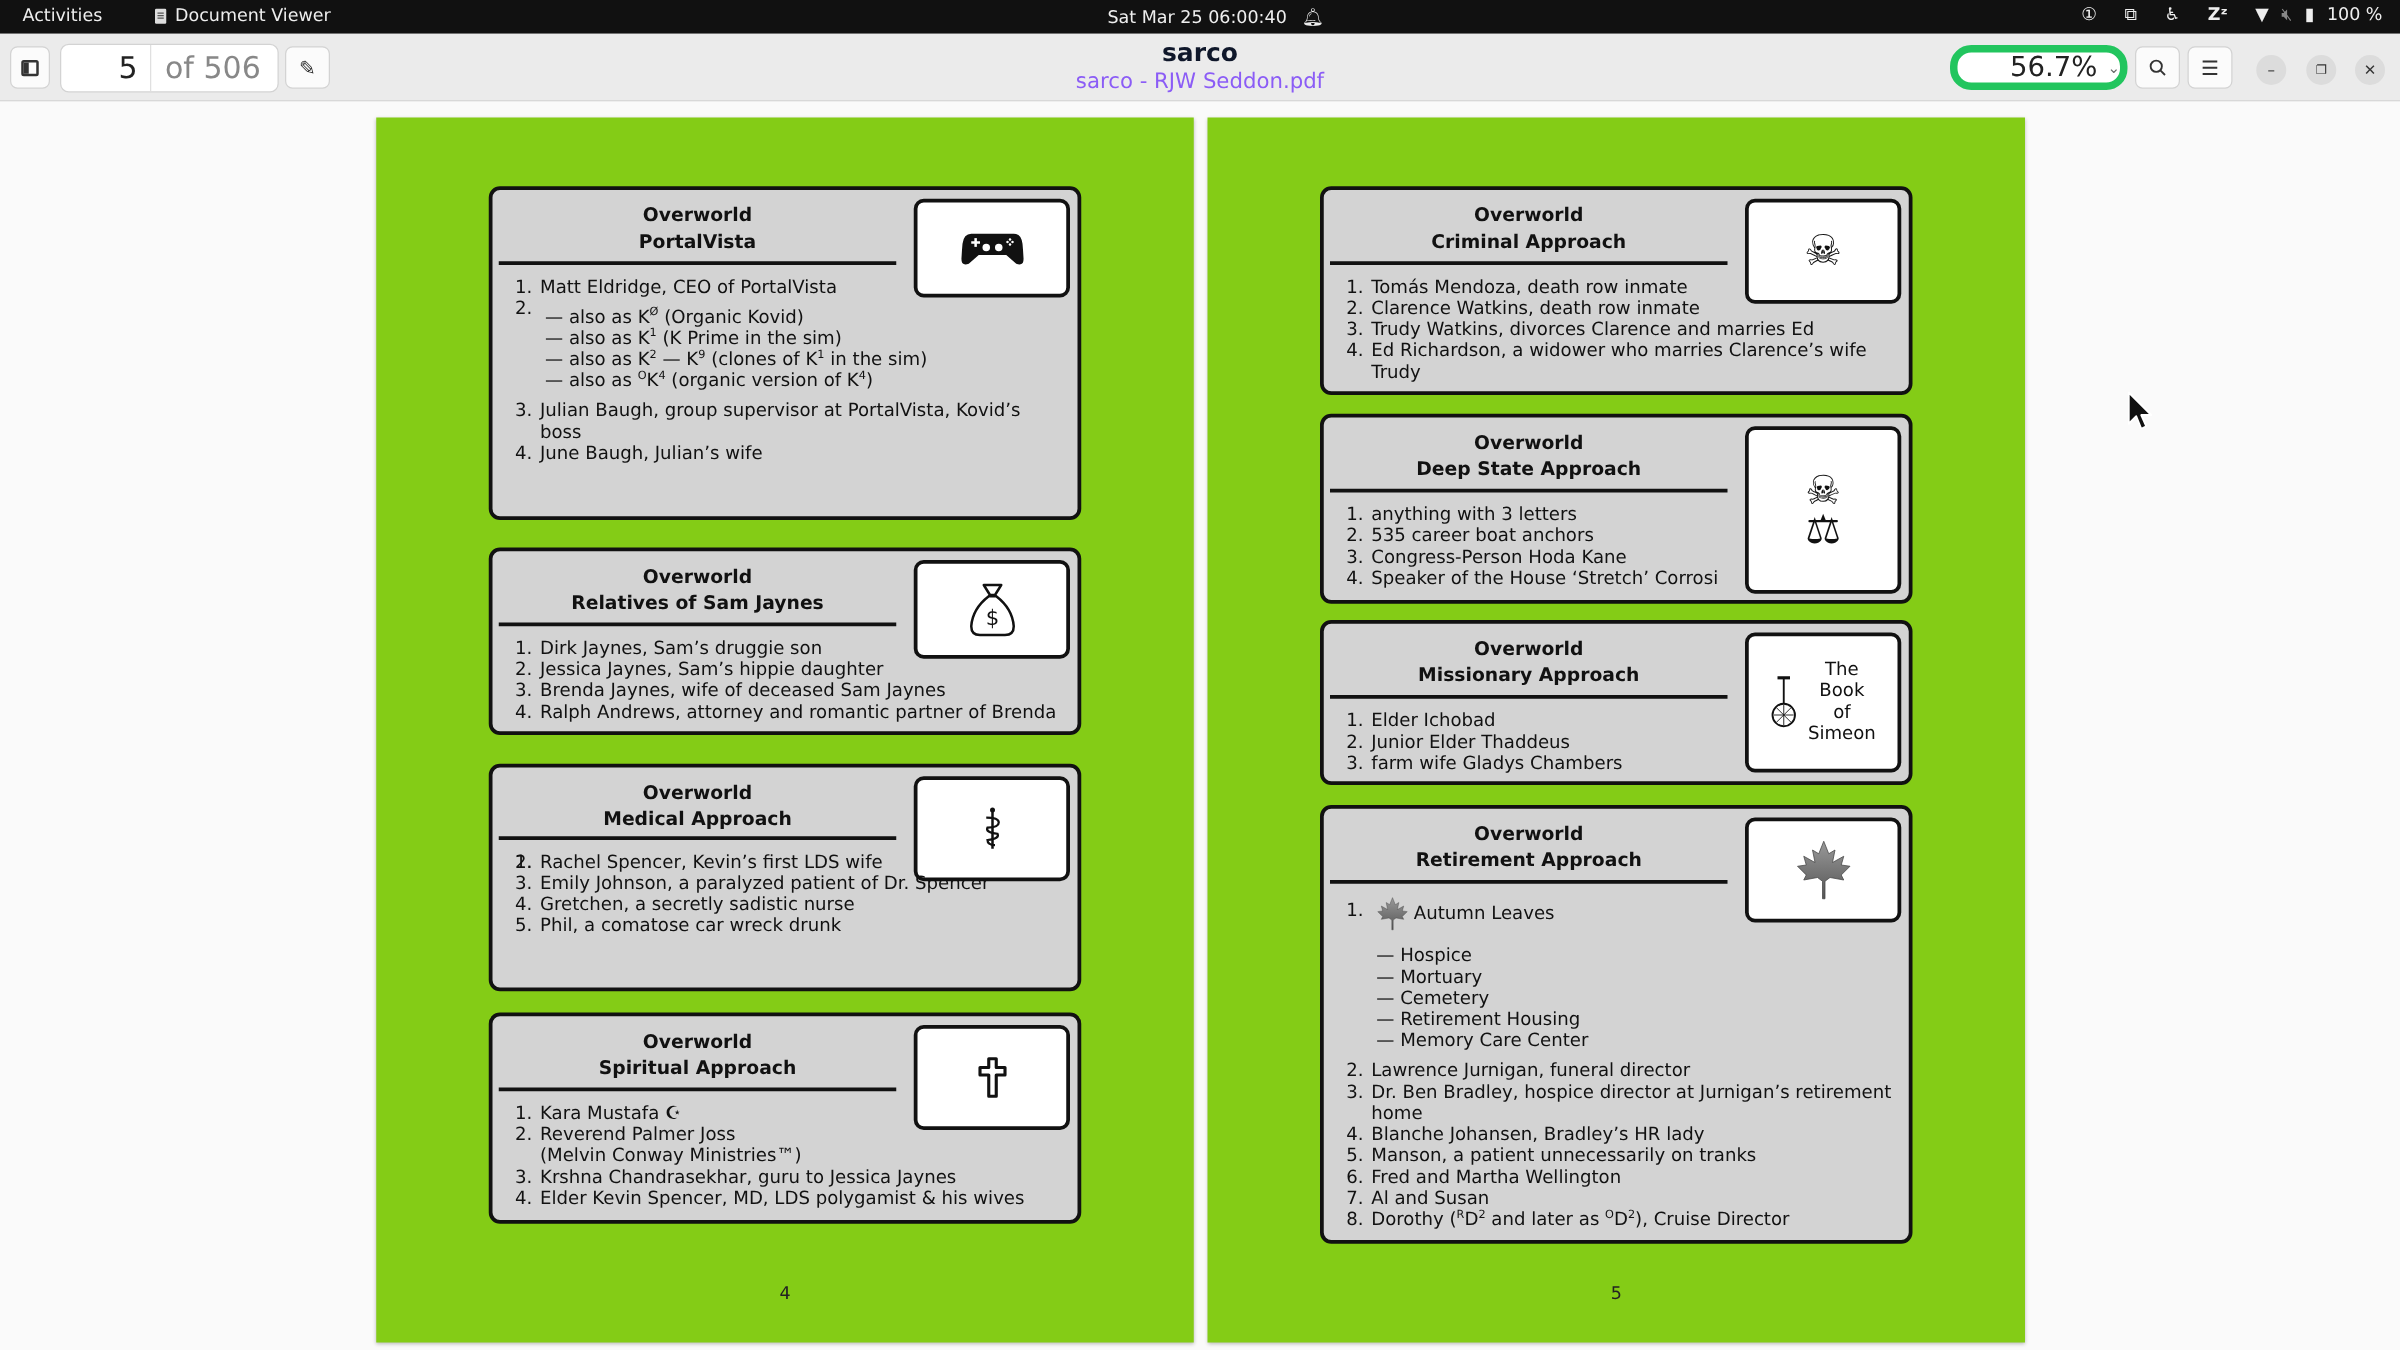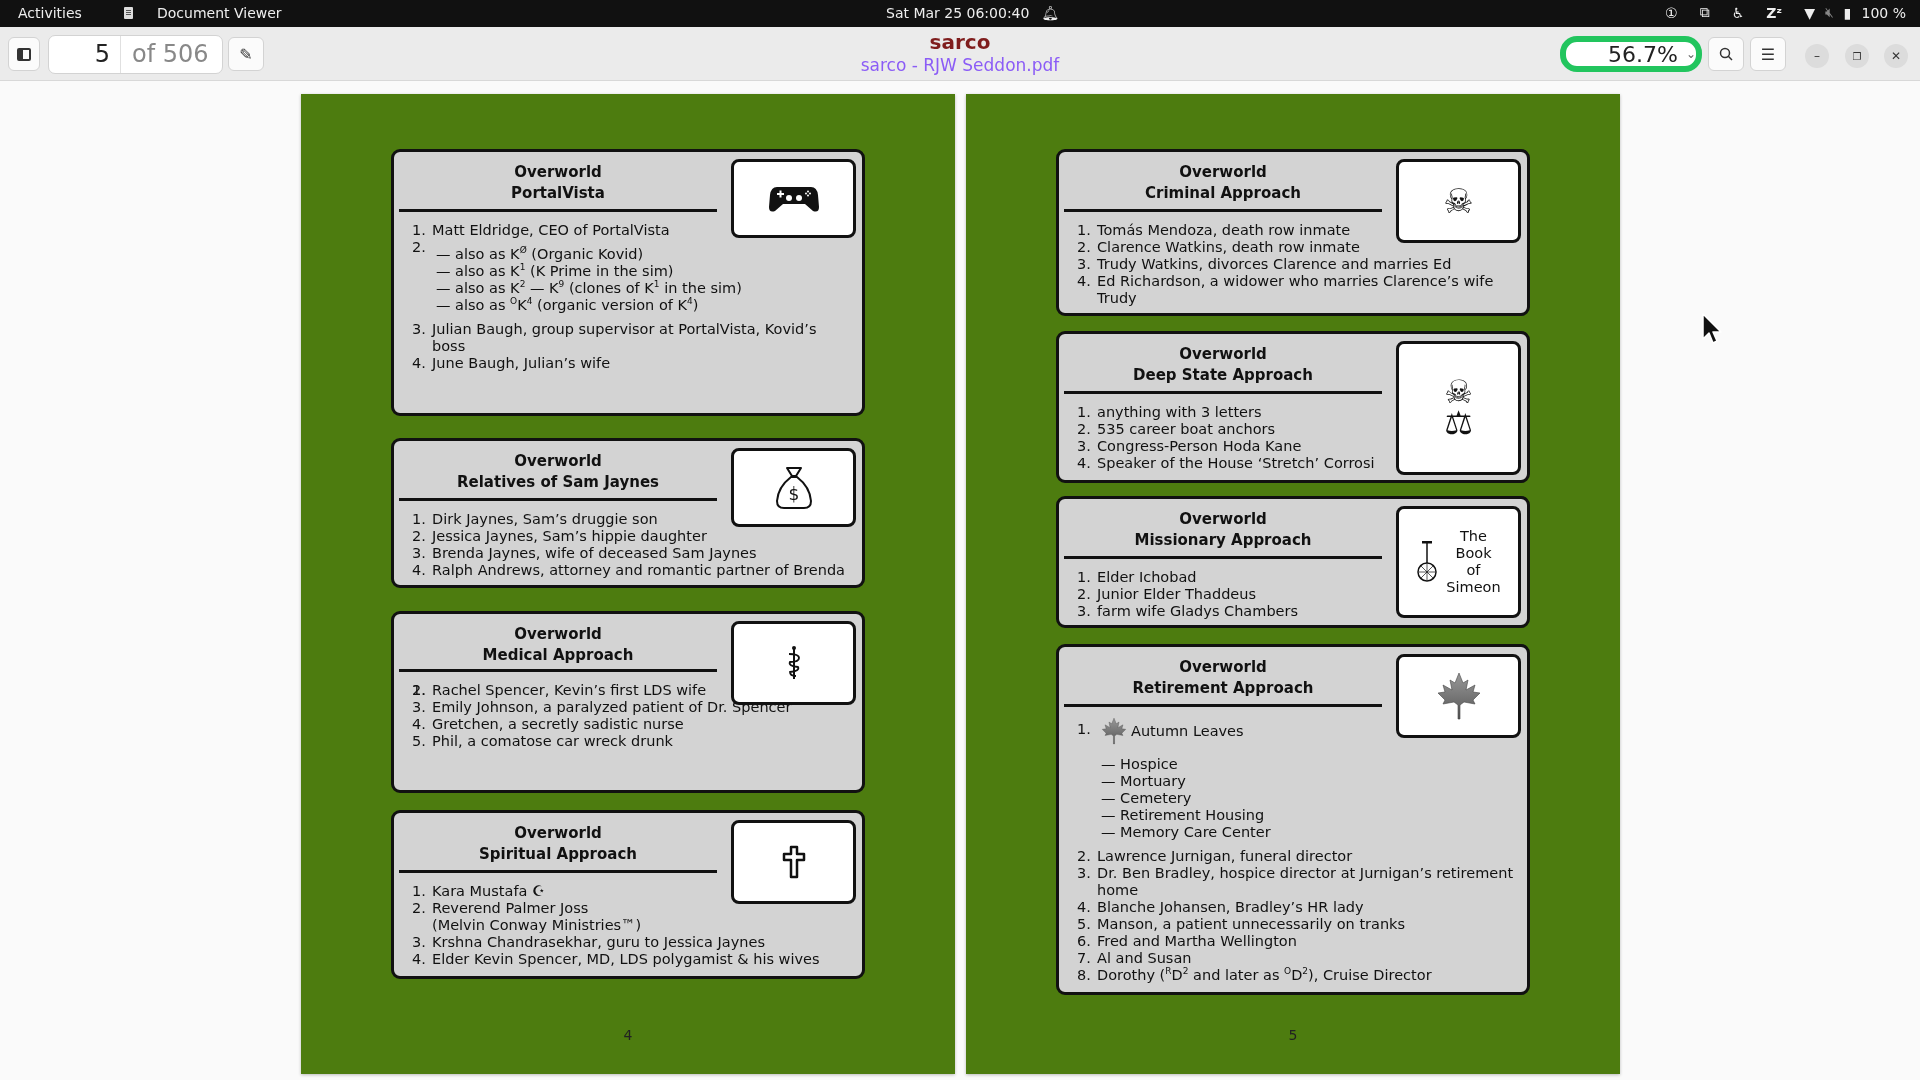--- a/index.html
+++ b/index.html
@@ -1,49 +1,49 @@
 <!DOCTYPE html>
 <html><head>
 <meta charset="utf-8">
 <style>
   * { box-sizing: border-box; margin: 0; padding: 0; }
   html, body { width: 1920px; height: 1080px; overflow: hidden; background: #fafafa; font-family: "DejaVu Sans", sans-serif; }
 
   
   .topbar { position: absolute; left: 0; top: 0; width: 1920px; height: 27px; background: #111; color: #eee; font-size: 14px; display: flex; align-items: center; }
   .topbar .activities { position: absolute; left: 18px; top: 5px; }
-  .topbar .app { position: absolute; left: 124px; top: 5px; display: flex; align-items: center; gap: 24px; }
+  .topbar .app { position: absolute; left: 124px; top: 5px; display: flex; align-items: center; gap: 7px; }
   .topbar .app .docicon { width: 9px; height: 12px; background: #ddd; border-radius: 1px; display:inline-block; position: relative; }
   .topbar .app .docicon::after { content:""; position:absolute; left:2px; top:3px; width:5px; height:1px; background:#555; box-shadow: 0 2px 0 #555, 0 4px 0 #555; }
   .topbar .clock { position: absolute; left: 886px; top: 5px; display: flex; align-items: center; gap: 12px; }
   .topbar .tray { position: absolute; right: 14px; top: 4px; display: flex; align-items: center; gap: 22px; font-size: 14px; }
   .tray span { display: inline-flex; align-items: center; }
 
   
   .header { position: absolute; left: 0; top: 27px; width: 1920px; height: 54px; background: #ebebeb; border-bottom: 1px solid #d8d8d8; }
   .hbtn { position: absolute; top: 10px; height: 34px; background: #fbfbfb; border: 1px solid #d3d3d3; border-radius: 6px; display: flex; align-items: center; justify-content: center; color: #333; }
   .sidebar-btn { left: 8px; width: 32px; }
   .sidebar-btn .glyph { width: 14px; height: 13px; border: 2px solid #333; border-radius: 2px; position: relative; }
   .sidebar-btn .glyph::before { content:""; position:absolute; left:0; top:0; width:4px; height:9px; background:#333; }
   .page-entry { position: absolute; left: 48px; top: 8px; width: 175px; height: 39px; background: #fff; border: 1px solid #d3d3d3; border-radius: 7px; display: flex; }
   .page-entry .num { width: 72px; border-right: 1px solid #e0e0e0; text-align: right; padding-right: 10px; font-size: 24px; line-height: 37px; color: #222; }
   .page-entry .of { padding-left: 11px; font-size: 24px; line-height: 37px; color: #888; }
   .annot-btn { left: 228px; width: 36px; font-size: 16px; }
   .title-block { position: absolute; left: 0; width: 1920px; top: 3px; text-align: center; }
-  .title-block .t1 { font-weight: bold; font-size: 20px; color: #7f1d1d; line-height: 24px; }
+  .title-block .t1 { font-weight: bold; font-size: 20px; color: #0f172a; line-height: 24px; }
   .title-block .t2 { font-size: 17px; color: #8b5cf6; line-height: 22px; }
   .zoom-box { position: absolute; left: 1560px; top: 9px; width: 142px; height: 36px; background: #fff; border: 6px solid #22c55e; border-radius: 17px; display: flex; align-items: center; justify-content: flex-end; gap: 8px; font-size: 22px; color: #222; }
   .zoom-box .chev { font-size: 12px; color: #666; }
   .search-btn { left: 1708px; width: 36px; }
   .menu-btn { left: 1750px; width: 36px; font-size: 16px; }
   .wbtn { position: absolute; top: 17px; width: 24px; height: 24px; border-radius: 12px; background: #dcdcdc; display: flex; align-items: center; justify-content: center; font-size: 12px; color: #333; }
 
   
   .doc { position: absolute; left: 0; top: 82px; width: 1920px; height: 998px; background: #fafafa; }
-  .page { position: absolute; top: 94px; width: 654px; height: 980px; background: #4d7c0f; box-shadow: 0 1px 3px rgba(0,0,0,0.25); }
+  .page { position: absolute; top: 94px; width: 654px; height: 980px; background: #84cc16; box-shadow: 0 1px 3px rgba(0,0,0,0.25); }
   .page.left { left: 301px; }
   .page.right { left: 966px; }
   .pagenum { position: absolute; top: 933px; width: 100%; text-align: center; font-size: 14px; color: #222; }
 
   .card { position: absolute; left: 90px; width: 474px; background: #d3d3d3; border: 3px solid #111; border-radius: 9px; font-size: 14.5px; color: #111; line-height: 17px; }
   .card .head { position: absolute; left: 5px; top: 10px; width: 318px; text-align: center; font-weight: bold; font-size: 15px; line-height: 21px; }
   .card .rule { position: absolute; left: 5px; width: 318px; height: 3px; background: #111; }
   .card .iconbox { position: absolute; right: 6px; top: 7px; width: 125px; background: #fff; border: 3px solid #111; border-radius: 8px; display: flex; flex-direction: column; align-items: center; justify-content: center; gap: 10px; }
   .card ol { position: absolute; left: 18px; list-style: none; }
   .card li { position: relative; padding-left: 20px; }

